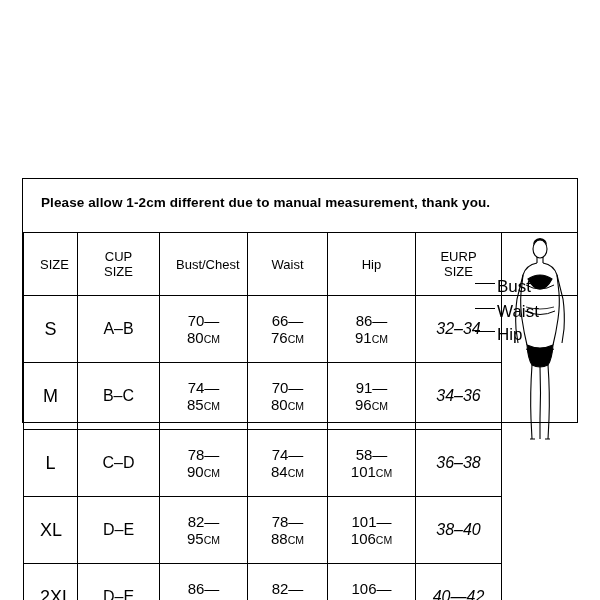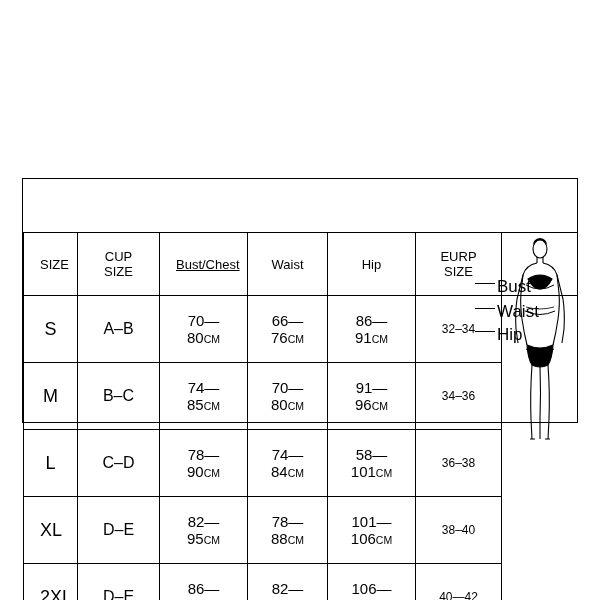--- a/index.html
+++ b/index.html
@@ -73,27 +73,27 @@
   col.c-cup     { width: 82px; }
   col.c-bust    { width: 88px; }
   col.c-waist   { width: 80px; }
   col.c-hip     { width: 88px; }
   col.c-eurp    { width: 86px; }
   col.c-figure  { width: 76px; }
 
   .cell-size  { font-size: 18px; }
   .cell-cup   { font-size: 16px; margin-top: 36px; }
   .cell-meas  { font-size: 15px; }
-  .cell-eurp  { font-size: 12px; }
+  .cell-eurp  { font-size: 16px; font-style: italic; }
 
   .unit { font-size: 10.5px; text-align: center; }
 
   .hdr-size  { font-size: 13px; }
   .hdr-cup   { font-size: 13px; }
-  .hdr-bust  { font-size: 13.5px; text-decoration: underline; }
+  .hdr-bust  { font-size: 13.5px; }
   .hdr-waist { font-size: 13.5px; }
   .hdr-hip   { font-size: 13.5px; }
   .hdr-eurp  { font-size: 13px; }
 
   
   td.figure-cell {
     border-left: 1px solid #000000;
     border-top: 1px solid #000000;
     border-right: 1px solid #000000;
     border-bottom: 1px solid #000000;
@@ -130,20 +130,21 @@
   #leader-waist { left: 452px; top: 129px; width: 20px; }
   #leader-hip   { left: 452px; top: 152px; width: 20px; }
 </style>
 </head>
 <body>
 
 <div id="canvas">
 
   <div id="chart-box">
 
+    <div id="note">Please allow 1-2cm different due to manual measurement, thank you.</div>
 
     <table id="size-table">
       <colgroup>
         <col class="c-size">
         <col class="c-cup">
         <col class="c-bust">
         <col class="c-waist">
         <col class="c-hip">
         <col class="c-eurp">
         <col class="c-figure">

